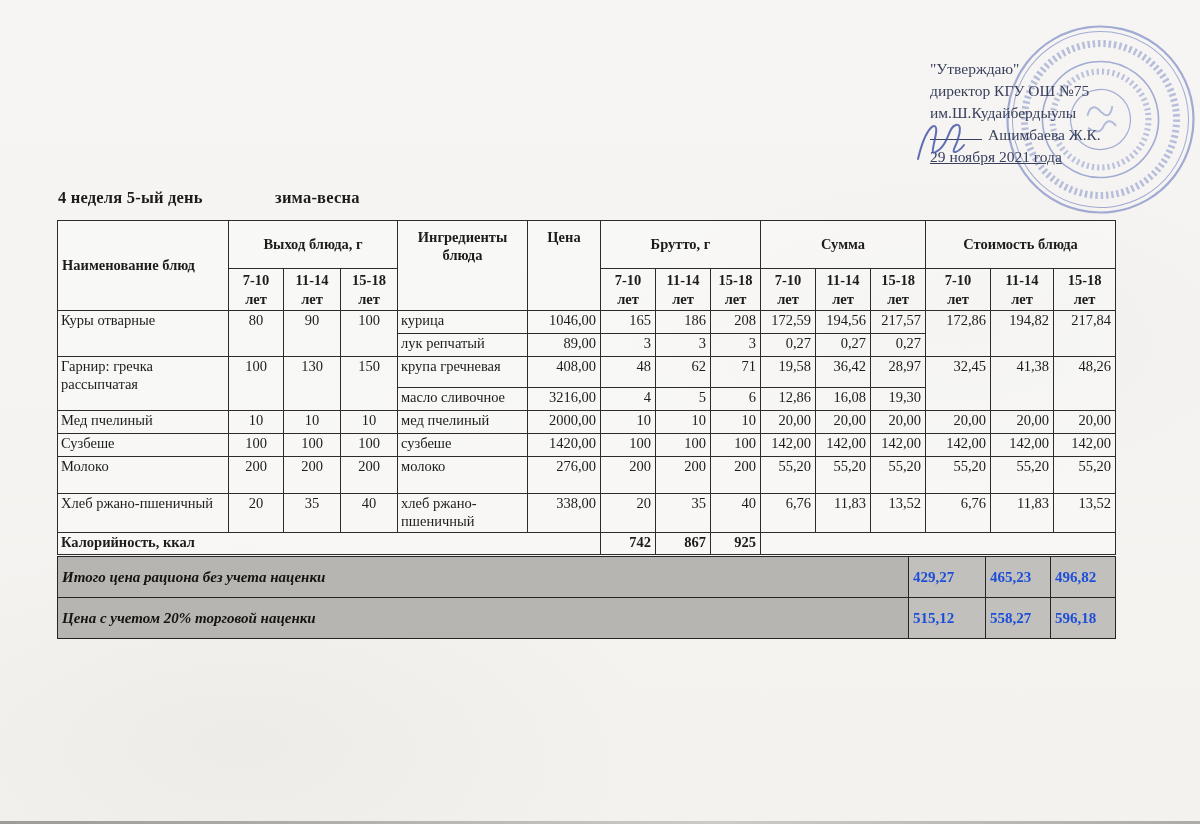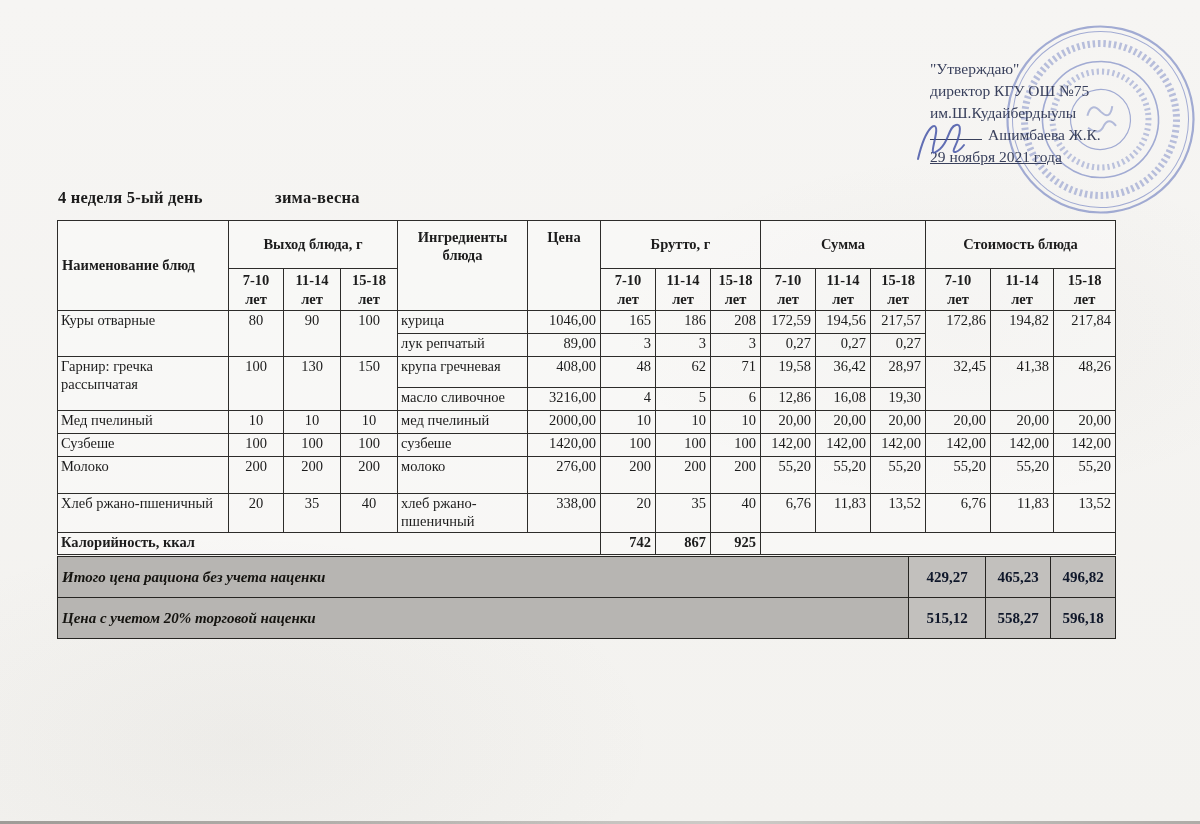--- a/index.html
+++ b/index.html
@@ -75,21 +75,21 @@
   }
   .summary-table td {
     border: 1.8px solid #262522;
     background: #b7b5b2;
     padding: 9px 4px;
     height: 24px;
     line-height: 22px;
     overflow: hidden;
   }
   .summary-table td.label { font-weight: bold; font-style: italic; text-align: left; color:#14130f; }
-  .summary-table td.num { font-weight: bold; text-align: center; background:#c2c0bd; color:#0f172a; }
+  .summary-table td.num { font-weight: bold; text-align: left; background:#c2c0bd; color:#1d4ed8; }
 </style>
 </head>
 <body>
 
 <div class="page">
 
   <svg class="stamp" viewBox="0 0 195 195">
     <g fill="none" stroke="#5d6fb9" transform="rotate(-8 97.5 97.5)">
       <circle cx="97.5" cy="97.5" r="93" stroke-width="2.2"></circle>
       <circle cx="97.5" cy="97.5" r="88" stroke-width="1"></circle>

